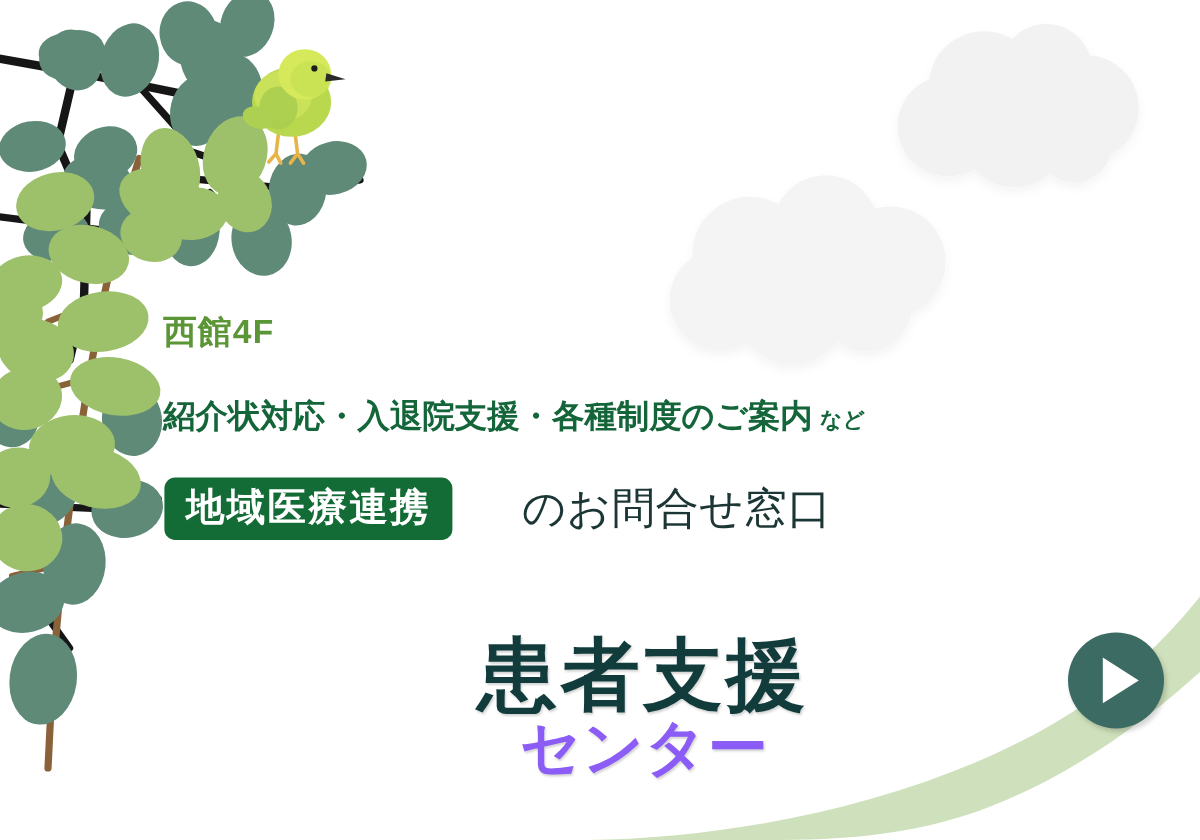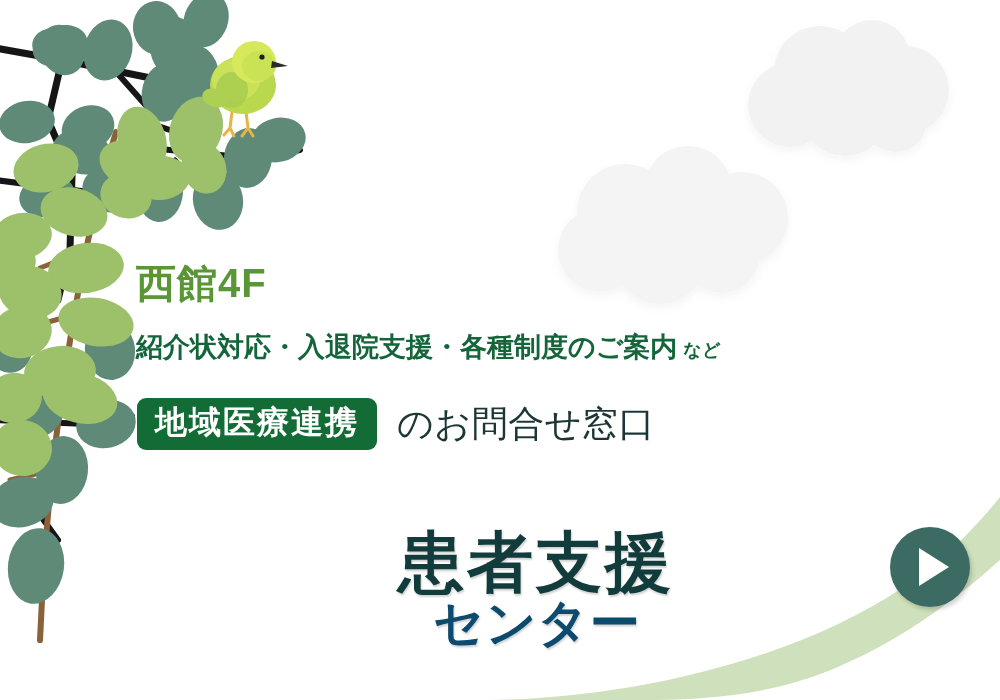--- a/index.html
+++ b/index.html
@@ -24,21 +24,21 @@
     width: 1000px;
     height: 700px;
     pointer-events: none;
   }
 
   
   .floor-label {
     position: absolute;
     left: 136px;
     top: 262px;
-    font-size: 40px;
+    font-size: 28px;
     font-weight: bold;
     letter-spacing: 1px;
     color: #5a9635;
     line-height: 1.05;
     white-space: nowrap;
   }
 
   .services-line {
     position: absolute;
     left: 136px;
@@ -57,20 +57,21 @@
     letter-spacing: 0.5px;
   }
 
   .badge-row {
     position: absolute;
     left: 137px;
     top: 398px;
     display: flex;
     align-items: center;
     white-space: nowrap;
+    gap: 38px;
   }
   .badge {
     background: #136b35;
     color: #ffffff;
     font-size: 32px;
     font-weight: bold;
     letter-spacing: 2px;
     padding: 7px 18px 9px 18px;
     border-radius: 9px;
     line-height: 1.12;
@@ -96,21 +97,21 @@
     font-size: 66px;
     font-weight: bold;
     color: #123c3c;
     letter-spacing: 3px;
     line-height: 1.05;
     text-shadow: 1px 2px 2px rgba(0,0,0,0.18);
   }
   .center-title .kana {
     font-size: 50px;
     font-weight: bold;
-    color: #0c4a6e;
+    color: #8b5cf6;
     letter-spacing: 1px;
     line-height: 1.05;
     margin-left: 2px;
     text-shadow: 1px 2px 2px rgba(0,0,0,0.18);
   }
 
   .play-button {
     position: absolute;
     left: 890px;
     top: 527px;

